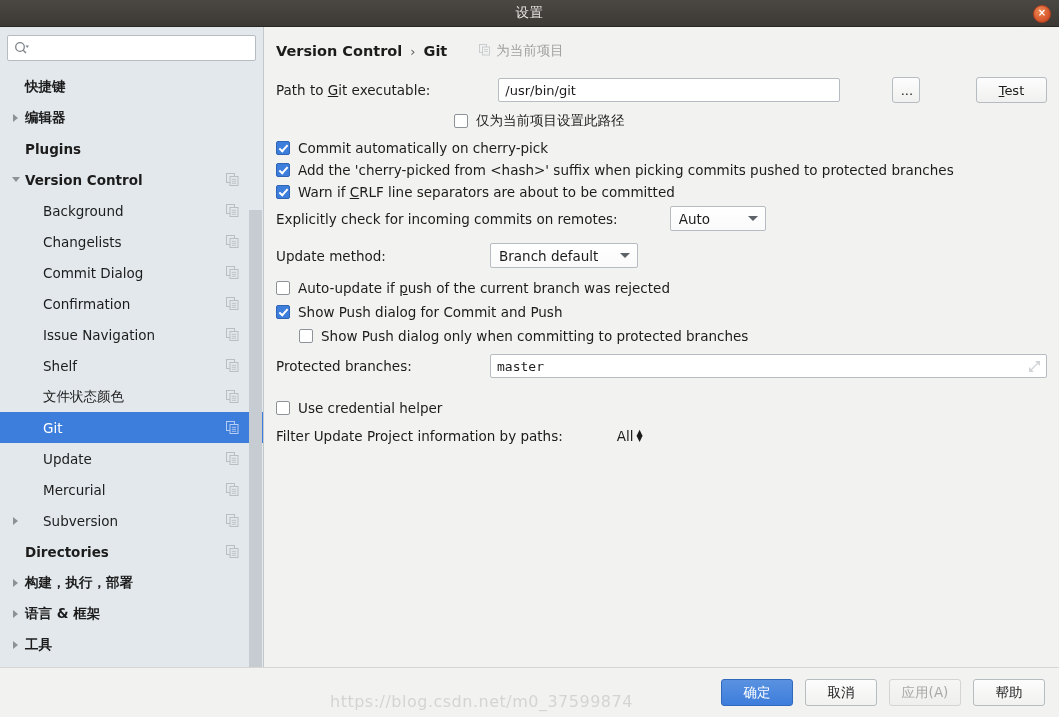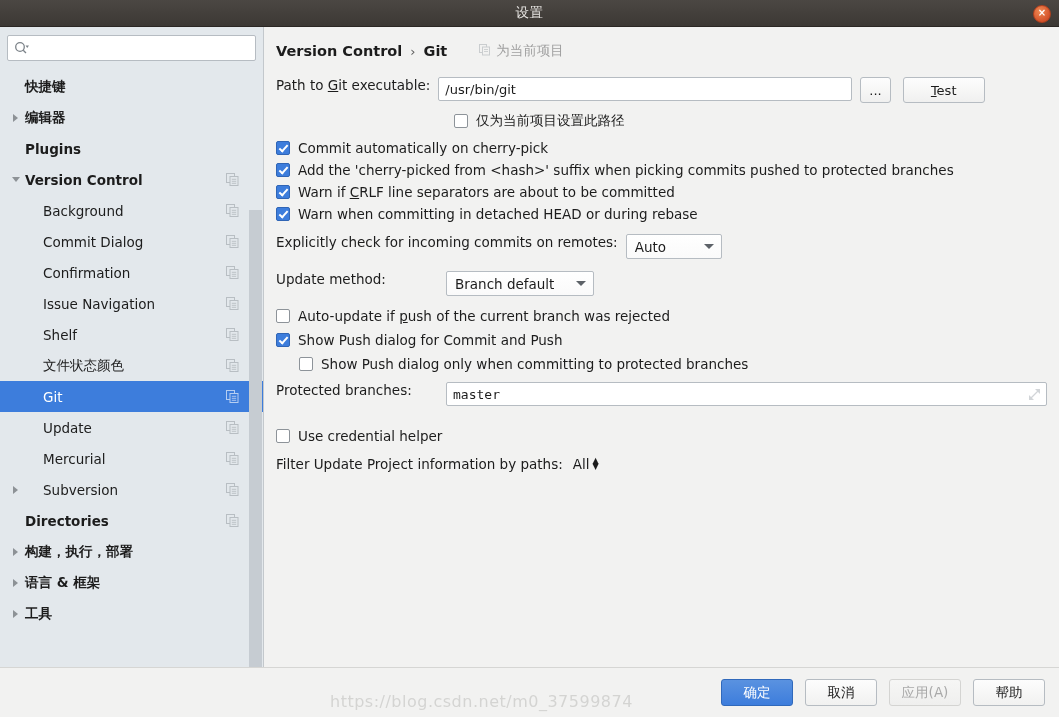--- a/index.html
+++ b/index.html
@@ -208,21 +208,23 @@
     align-items: center;
     color: #a0a0a0;
     font-size: 13.5px;
   }
   .for-project .mini-copy { margin-right: 5px; opacity: .65; }
   .form {
     padding: 14px 12px 0 12px;
   }
   .row {
     display: flex;
+    align-items: center;
     margin-bottom: 9px;
+    gap: 44px;
   }
   .lbl {
     font-size: 13.5px;
     color: #1c1c1c;
     white-space: nowrap;
   }
   .lbl .und { text-decoration: underline; }
   .text-input {
     height: 24px;
     background: #ffffff;
@@ -435,20 +437,33 @@
                 <rect x="4" y="3.5" width="8" height="9" fill="#e3e8ec" stroke="#aab0b6" stroke-width="1"></rect>
                 <line x1="5.8" y1="6.3" x2="10.2" y2="6.3" stroke="#aab0b6" stroke-width="0.9"></line>
                 <line x1="5.8" y1="8.3" x2="10.2" y2="8.3" stroke="#aab0b6" stroke-width="0.9"></line>
                 <line x1="5.8" y1="10.3" x2="10.2" y2="10.3" stroke="#aab0b6" stroke-width="0.9"></line>
               </svg>
             </span>
           </div>
           <div class="tree-item">
             <span class="arrow none"></span>
             <span class="tree-label indent-1">Background</span>
+            <span class="copy-icon">
+              <svg width="13" height="13" viewBox="0 0 13 13">
+                <rect x="0.5" y="0.5" width="8" height="9" fill="none" stroke="#aab0b6" stroke-width="1"></rect>
+                <rect x="4" y="3.5" width="8" height="9" fill="#e3e8ec" stroke="#aab0b6" stroke-width="1"></rect>
+                <line x1="5.8" y1="6.3" x2="10.2" y2="6.3" stroke="#aab0b6" stroke-width="0.9"></line>
+                <line x1="5.8" y1="8.3" x2="10.2" y2="8.3" stroke="#aab0b6" stroke-width="0.9"></line>
+                <line x1="5.8" y1="10.3" x2="10.2" y2="10.3" stroke="#aab0b6" stroke-width="0.9"></line>
+              </svg>
+            </span>
+          </div>
+          <div class="tree-item">
+            <span class="arrow none"></span>
+            <span class="tree-label indent-1">Changelists</span>
             <span class="copy-icon">
               <svg width="13" height="13" viewBox="0 0 13 13">
                 <rect x="0.5" y="0.5" width="8" height="9" fill="none" stroke="#aab0b6" stroke-width="1"></rect>
                 <rect x="4" y="3.5" width="8" height="9" fill="#e3e8ec" stroke="#aab0b6" stroke-width="1"></rect>
                 <line x1="5.8" y1="6.3" x2="10.2" y2="6.3" stroke="#aab0b6" stroke-width="0.9"></line>
                 <line x1="5.8" y1="8.3" x2="10.2" y2="8.3" stroke="#aab0b6" stroke-width="0.9"></line>
                 <line x1="5.8" y1="10.3" x2="10.2" y2="10.3" stroke="#aab0b6" stroke-width="0.9"></line>
               </svg>
             </span>
           </div>
@@ -624,45 +639,41 @@
             </svg>
           </span>
           <span>为当前项目</span>
         </span>
       </div>
 
       <div class="form">
 
         <div class="row">
           <span class="lbl"><span>Path to </span><span class="und">G</span><span>it executable:</span></span>
-          <input class="text-input" style="width: 414px; margin-left: 8px;" type="text" value="/usr/bin/git">
+          <input class="text-input" style="width: 414px; margin-left: 24px;" type="text" value="/usr/bin/git">
           <button class="btn small" style="margin-left:8px;">...</button>
           <button class="btn test" style="margin-left:12px;"><span class="und">T</span><span>est</span></button>
         </div>
 
         <div class="chk-row" style="margin-left:178px; margin-top:4px; margin-bottom:10px;">
           <span class="chk"></span>
           <span class="chk-label">仅为当前项目设置此路径</span>
         </div>
 
         <div class="chk-row">
           <span class="chk checked"></span>
           <span class="chk-label">Commit automatically on cherry-pick</span>
         </div>
         <div class="chk-row">
           <span class="chk checked"></span>
           <span class="chk-label">Add the 'cherry-picked from &lt;hash&gt;' suffix when picking commits pushed to protected branches</span>
         </div>
         <div class="chk-row">
           <span class="chk checked"></span>
           <span class="chk-label"><span>Warn if </span><span class="und">C</span><span>RLF line separators are about to be committed</span></span>
-        </div>
-        <div class="chk-row" style="margin-bottom:12px;">
-          <span class="chk checked"></span>
-          <span class="chk-label">Warn when committing in detached HEAD or during rebase</span>
         </div>
 
         <div class="row" style="margin-bottom:12px;">
           <span class="lbl">Explicitly check for incoming commits on remotes:</span>
           <div class="combo" style="width:96px; margin-left:8px;">
             <span>Auto</span>
             <span class="caret"></span>
           </div>
         </div>
 

